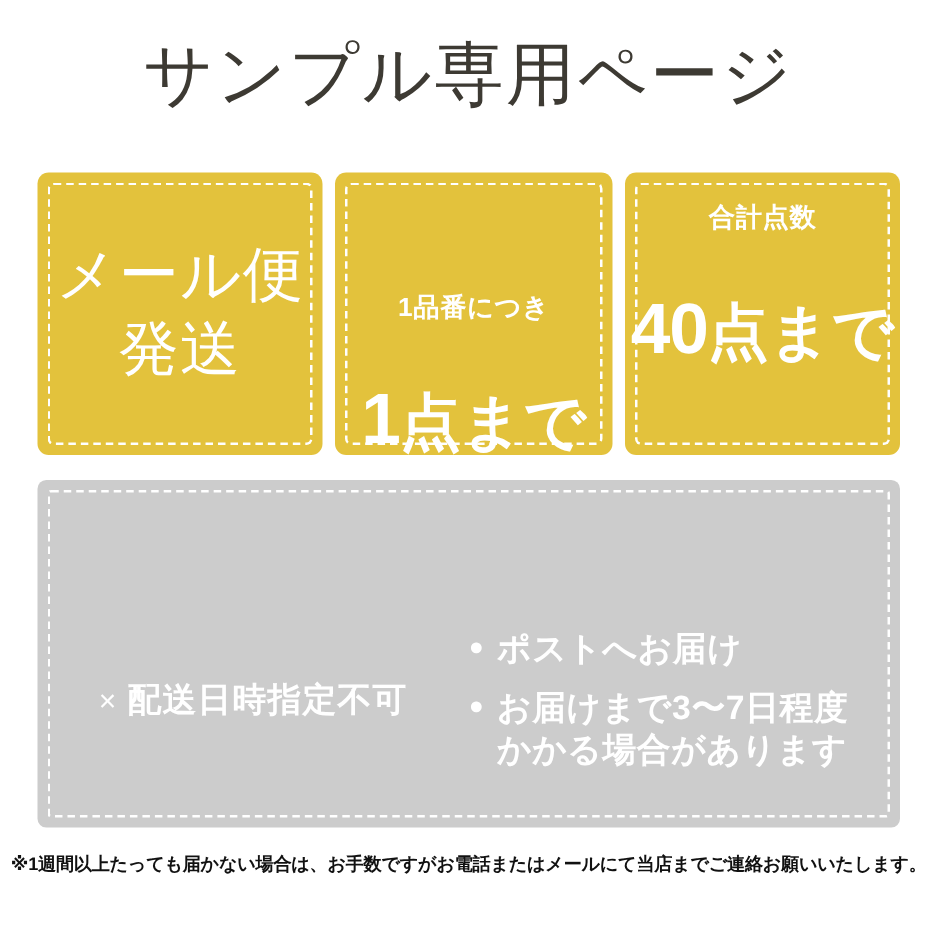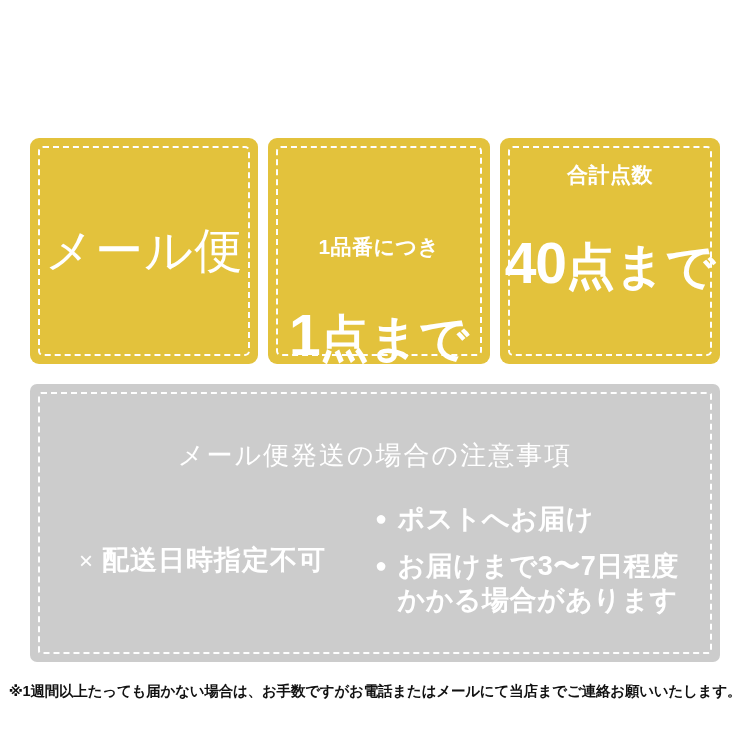--- a/index.html
+++ b/index.html
@@ -108,27 +108,29 @@
     font-size:14.5px; font-weight:700; color:#111111;
     letter-spacing:-0.2px;
     white-space:nowrap;
   }
 </style>
 </head>
 <body>
 
 <div class="page">
 
+  <div class="page-title">サンプル専用ページ</div>
 
   <div class="cards">
 
     <div class="card card-1">
       <div class="card-inner"></div>
       <div class="card-body">
         <div class="big-two-line">メール便</div>
+        <div class="big-two-line">発送</div>
       </div>
     </div>
 
     <div class="card card-2">
       <div class="card-inner"></div>
       <div class="card-body">
         <div class="card-caption">1品番につき</div>
         <div class="card-value">
           <span class="num">1</span>
           <span class="unit">点まで</span>
@@ -145,21 +147,20 @@
           <span class="unit">点まで</span>
         </div>
       </div>
     </div>
 
   </div>
 
   <div class="notice">
     <div class="notice-inner"></div>
 
-    <div class="notice-title">メール便発送の場合の注意事項</div>
 
     <div class="notice-cols">
 
       <div class="col-left">
         <span class="xmark">×</span><span>配送日時指定不可</span>
       </div>
 
       <div class="col-right">
 
         <div class="bullet-row">

